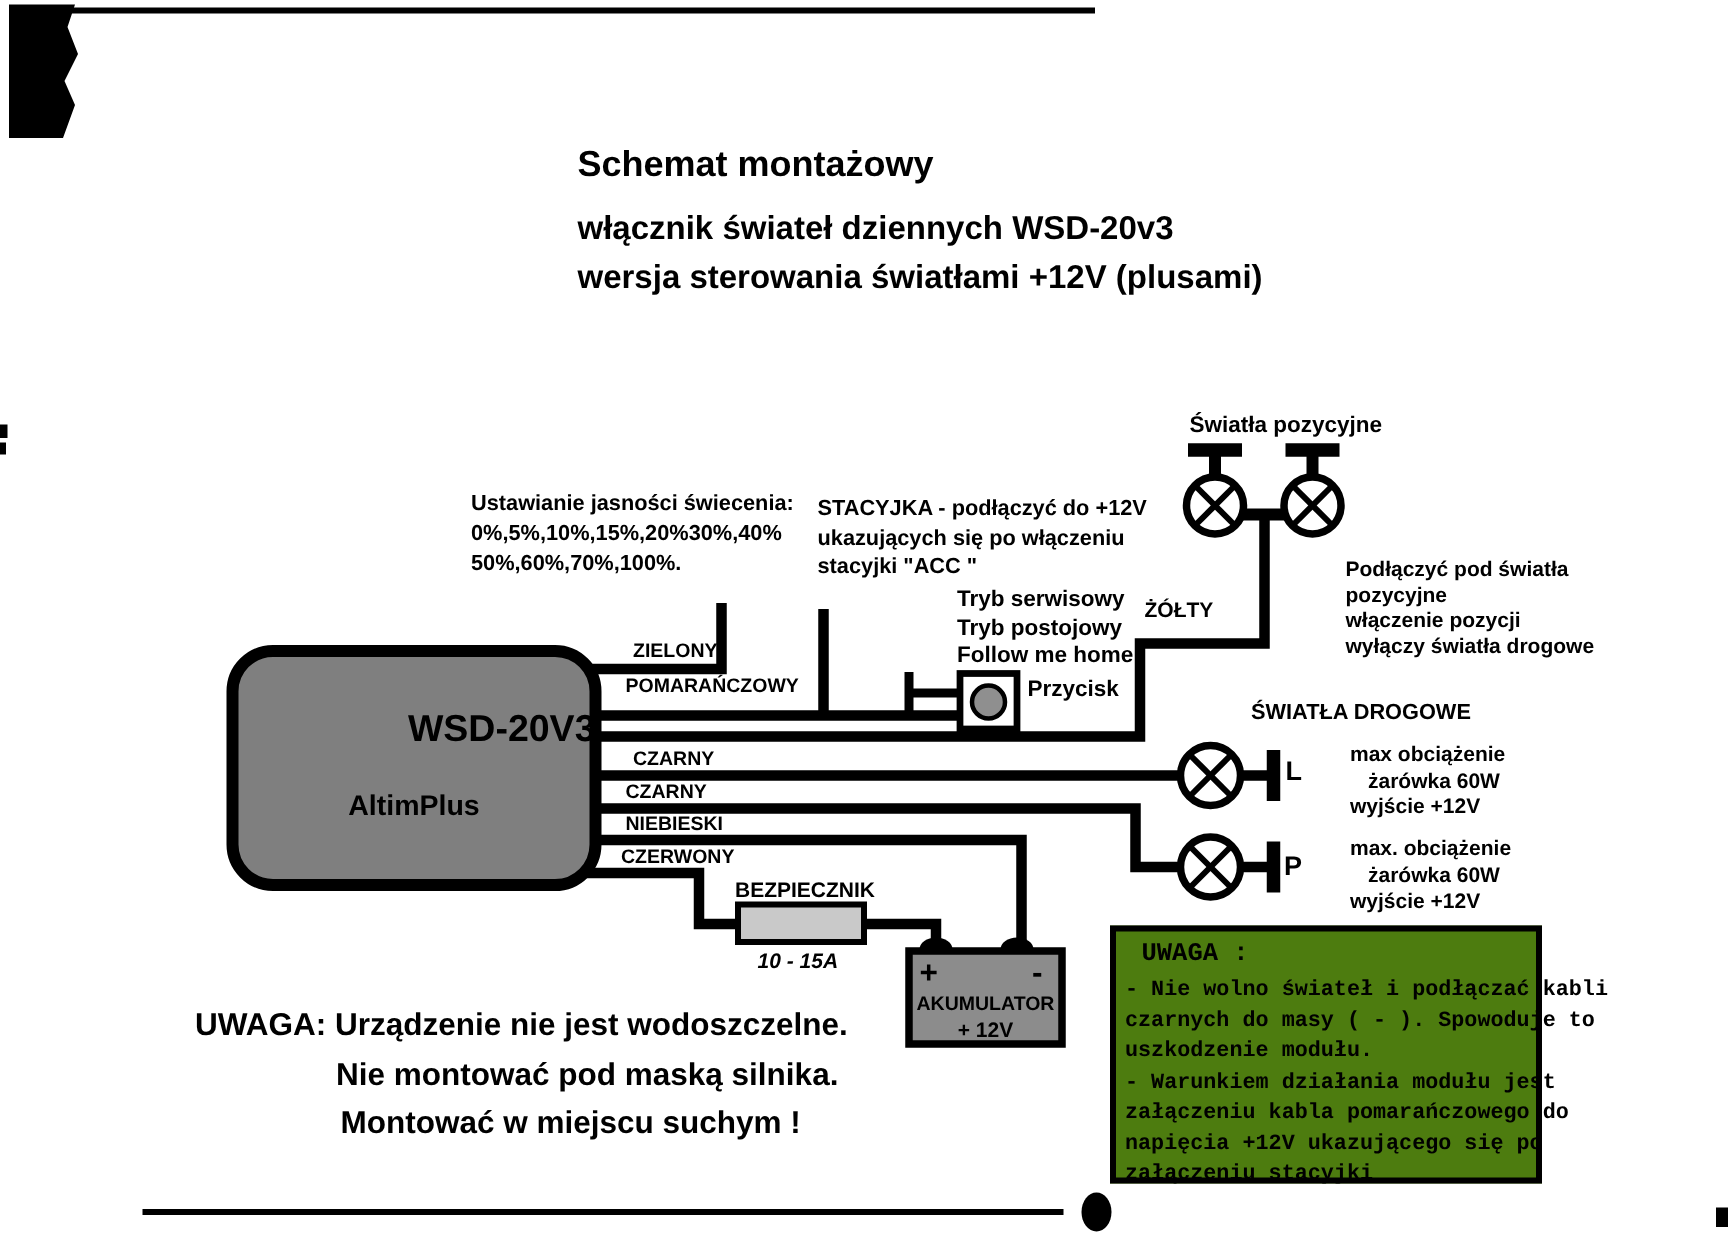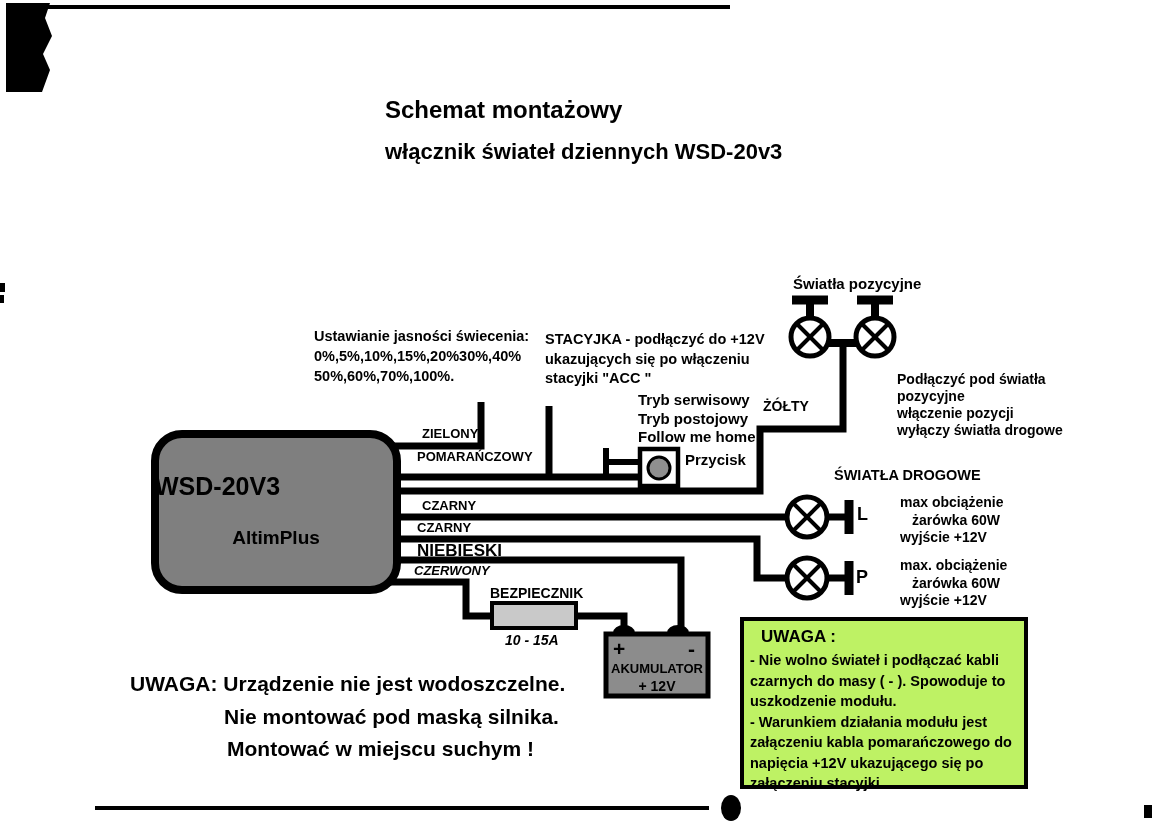--- a/index.html
+++ b/index.html
@@ -6,21 +6,21 @@
   .canvas{
     position:relative;width:1152px;height:822px;background:#ffffff;
     font-family:"Liberation Sans",sans-serif;color:#000;overflow:hidden;
   }
   .abs{position:absolute;white-space:nowrap;}
   .b{font-weight:bold;}
   svg.layer{position:absolute;left:0;top:0;}
   .note div{white-space:nowrap;margin-left:26px;}
   .wbox{
     position:absolute;left:740px;top:617px;width:288px;height:172px;
-    border:4px solid #000;background:#bef264;box-sizing:border-box;
+    border:4px solid #000;background:#4d7c0f;box-sizing:border-box;font-family:Liberation Mono, monospace;
   }
   .wboxbody div{white-space:nowrap;line-height:20.5px;font-size:14.5px;font-weight:bold;}
   .indent{padding-left:12px;}
 </style>
 </head>
 <body>
 
 <div class="canvas">
 
   <svg class="layer" width="1152" height="822" viewBox="0 0 1152 822">
@@ -89,20 +89,21 @@
 
     <g>
       <ellipse cx="624" cy="633" rx="11" ry="8" fill="#000"></ellipse>
       <ellipse cx="678" cy="633" rx="11" ry="8" fill="#000"></ellipse>
       <rect x="606" y="634" width="102" height="62" stroke="#000" stroke-width="5" fill="#8c8c8c"></rect>
     </g>
   </svg>
 
   <div class="abs b" style="left:385px;top:96px;font-size:24px;">Schemat montażowy</div>
   <div class="abs b" style="left:385px;top:139px;font-size:22px;">włącznik świateł dziennych WSD-20v3</div>
+  <div class="abs b" style="left:385px;top:172px;font-size:22px;">wersja sterowania światłami +12V  (plusami)</div>
 
   <div class="abs note b" style="left:288px;top:326px;font-size:14.5px;line-height:20px;">
     <div>Ustawianie jasności świecenia:</div>
     <div>0%,5%,10%,15%,20%30%,40%</div>
     <div>50%,60%,70%,100%.</div>
   </div>
 
   <div class="abs note b" style="left:519px;top:330px;font-size:14.5px;line-height:19.5px;">
     <div>STACYJKA - podłączyć do +12V</div>
     <div>ukazujących się po włączeniu</div>
@@ -134,29 +135,29 @@
     <div class="indent">żarówka 60W</div>
     <div>wyjście +12V</div>
   </div>
   <div class="abs b" style="left:856px;top:567px;font-size:18px;">P</div>
   <div class="abs note b" style="left:874px;top:557px;font-size:14px;line-height:17.5px;">
     <div>max. obciążenie</div>
     <div class="indent">żarówka 60W</div>
     <div>wyjście +12V</div>
   </div>
 
-  <div class="abs b" style="left:155px;top:472px;width:242px;text-align:left;font-size:25px;">WSD-20V3</div>
+  <div class="abs b" style="left:155px;top:472px;width:242px;text-align:right;font-size:25px;">WSD-20V3</div>
   <div class="abs b" style="left:155px;top:527px;width:242px;text-align:center;font-size:19px;">AltimPlus</div>
 
   <div class="abs b" style="left:422px;top:426px;font-size:13px;">ZIELONY</div>
   <div class="abs b" style="left:417px;top:449px;font-size:13px;">POMARAŃCZOWY</div>
   <div class="abs b" style="left:422px;top:498px;font-size:13px;">CZARNY</div>
   <div class="abs b" style="left:417px;top:520px;font-size:13px;">CZARNY</div>
-  <div class="abs b" style="left:417px;top:541px;font-size:17px;">NIEBIESKI</div>
-  <div class="abs b" style="left:414px;top:563px;font-size:13px;font-style:italic;">CZERWONY</div>
+  <div class="abs b" style="left:417px;top:541px;font-size:13px;">NIEBIESKI</div>
+  <div class="abs b" style="left:414px;top:563px;font-size:13px;">CZERWONY</div>
 
   <div class="abs b" style="left:490px;top:585px;font-size:14px;">BEZPIECZNIK</div>
   <div class="abs b" style="left:505px;top:632px;font-size:14px;font-style:italic;">10 - 15A</div>
 
   <div class="abs b" style="left:613px;top:637px;font-size:21px;">+</div>
   <div class="abs b" style="left:688px;top:637px;font-size:21px;">-</div>
   <div class="abs b" style="left:606px;top:661px;width:102px;text-align:center;font-size:13px;">AKUMULATOR</div>
   <div class="abs b" style="left:606px;top:678px;width:102px;text-align:center;font-size:14px;">+ 12V</div>
 
   <div class="abs b" style="left:130px;top:672px;font-size:21px;">UWAGA: Urządzenie nie jest wodoszczelne.</div>

